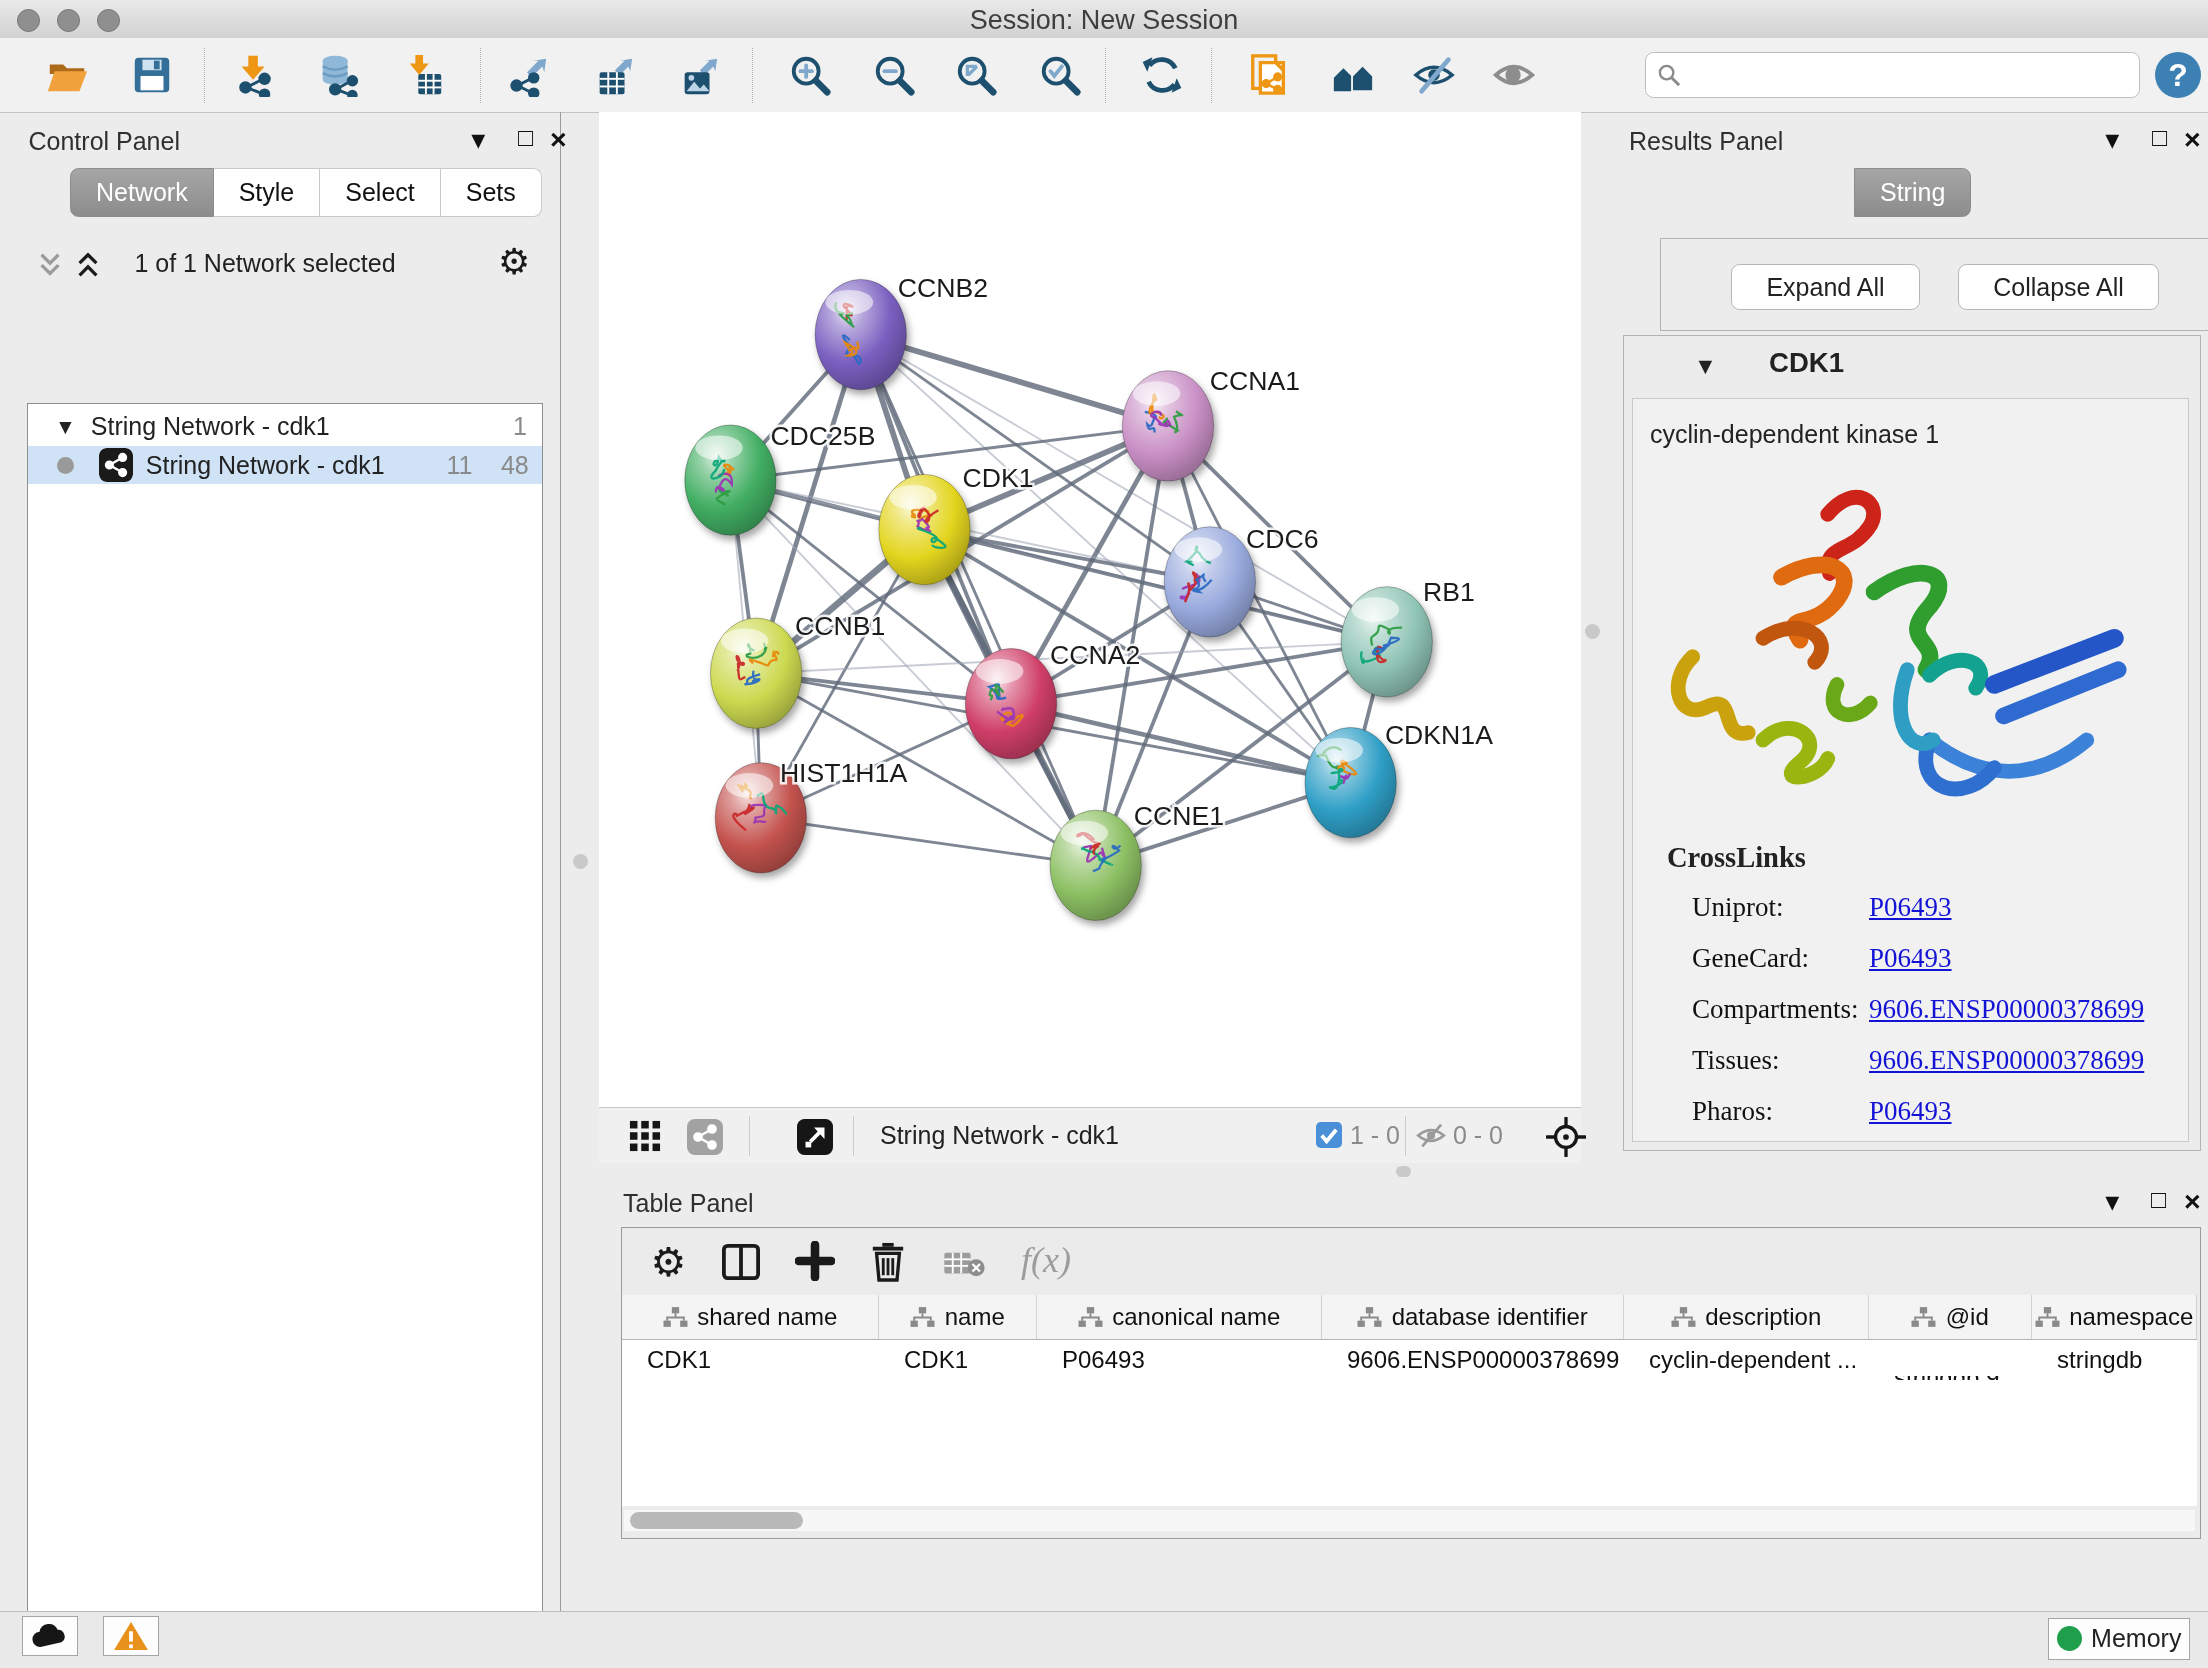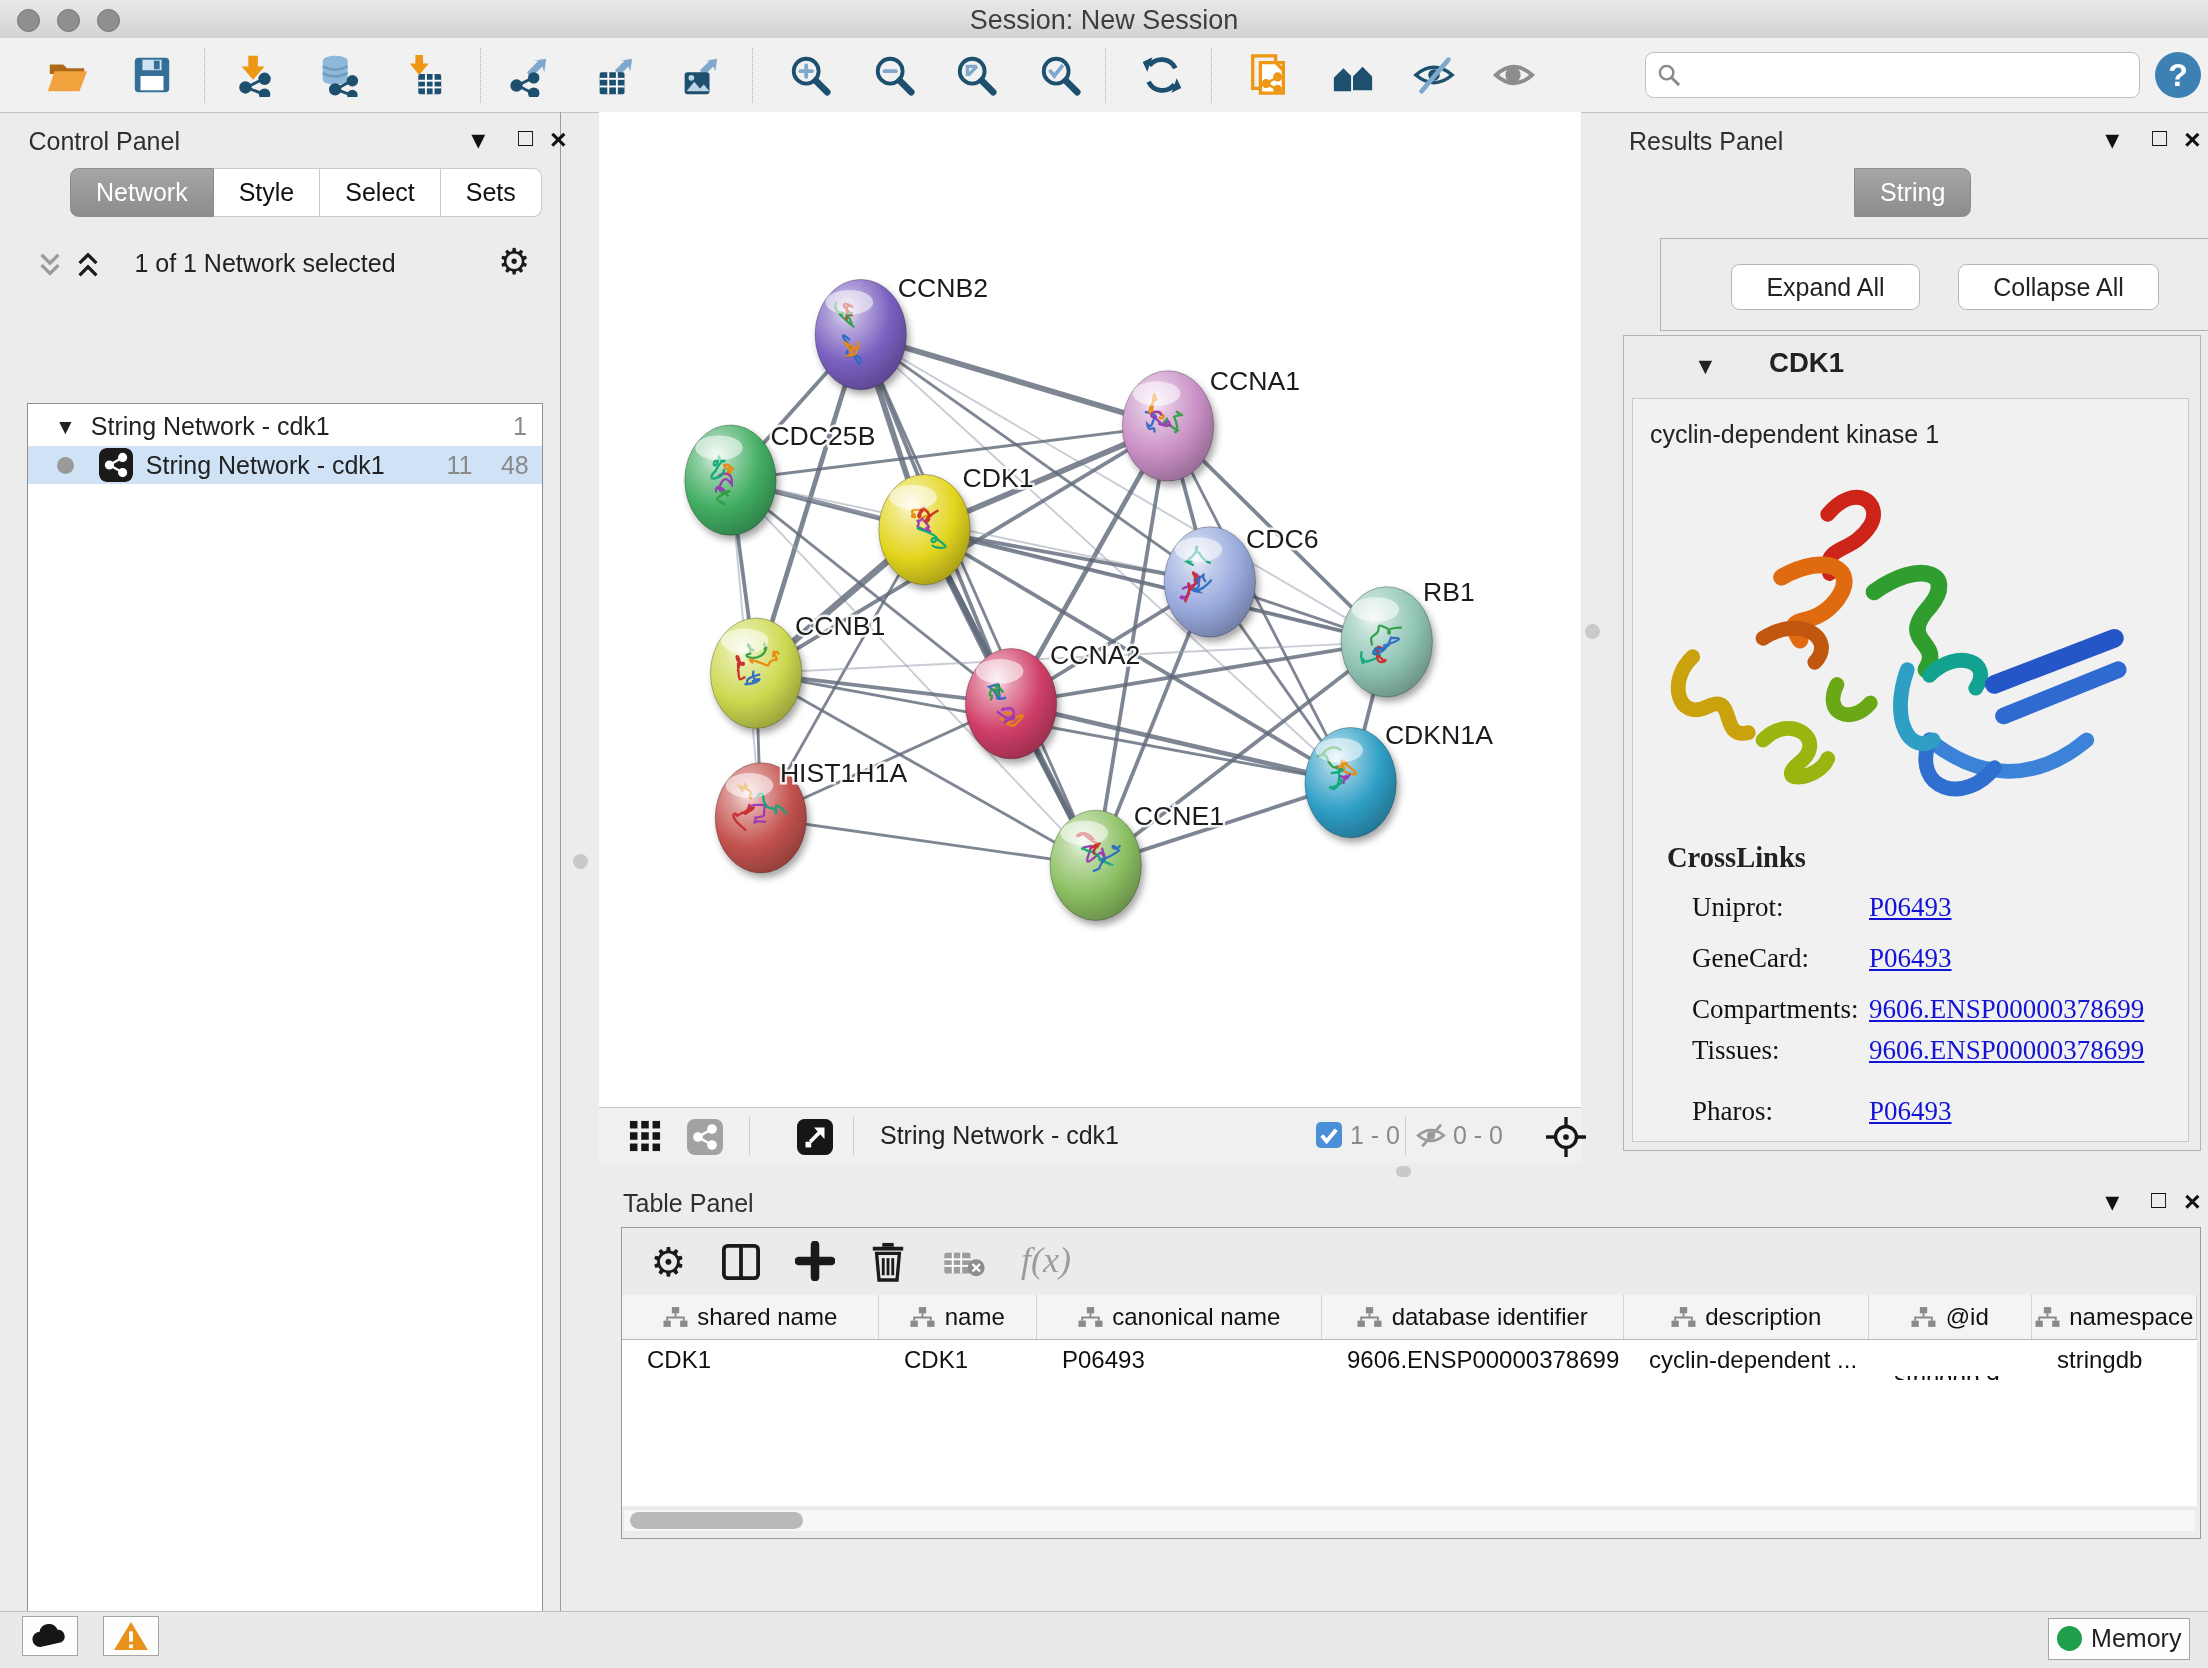--- a/index.html
+++ b/index.html
@@ -612,21 +612,21 @@
           <a class="xlink">P06493</a>
         </div>
         <div style="display: flex; height: 51px; align-items: center;">
           <span class="xlabel" style="width: 177px;">GeneCard:</span>
           <a class="xlink">P06493</a>
         </div>
         <div style="display: flex; height: 51px; align-items: center;">
           <span class="xlabel" style="width: 177px;">Compartments:</span>
           <a class="xlink">9606.ENSP00000378699</a>
         </div>
-        <div style="display: flex; height: 51px; align-items: flex-start;">
+        <div style="display: flex; height: 51px; align-items: center;">
           <span class="xlabel" style="width: 177px;">Tissues:</span>
           <a class="xlink">9606.ENSP00000378699</a>
         </div>
         <div style="display: flex; height: 51px; align-items: center;">
           <span class="xlabel" style="width: 177px;">Pharos:</span>
           <a class="xlink">P06493</a>
         </div>
       </div>
   </div>
 

